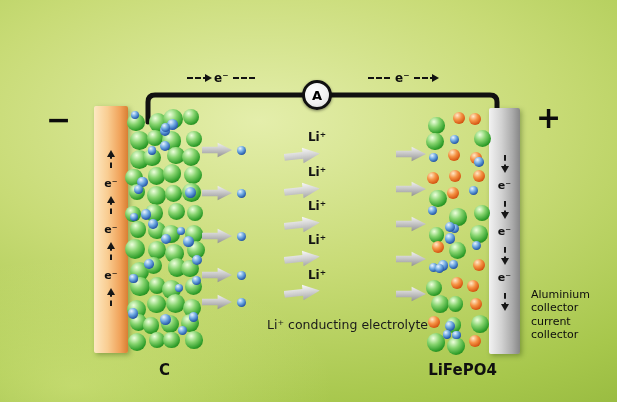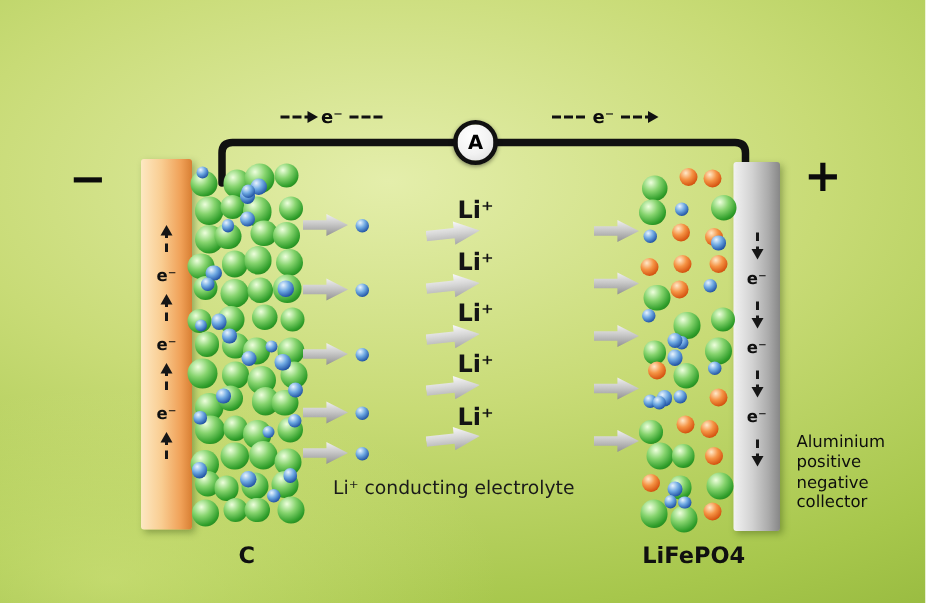--- a/index.html
+++ b/index.html
@@ -40,23 +40,23 @@
   .sphere-green{background:radial-gradient(circle at 35% 28%,#eeffdd 0%,#86d46e 35%,#2f9e2a 70%,#145f10 100%);}
   .sphere-blue{background:radial-gradient(circle at 35% 28%,#e9f4ff 0%,#6ea9e2 38%,#2356a6 75%,#113768 100%);}
   .sphere-orange{background:radial-gradient(circle at 35% 28%,#ffe9c9 0%,#f59344 38%,#d4520f 75%,#832c06 100%);}
   .flow-arrow{position:absolute;width:30px;height:16px;
     background:linear-gradient(180deg,#f4f4f4 0%,#c9c9c9 45%,#8d8d8d 100%);
     clip-path:polygon(0 30%,52% 30%,52% 4%,100% 50%,52% 96%,52% 70%,0 70%);
     filter:drop-shadow(1px 1px 1px rgba(0,0,0,.35));}
   .li-arrow{width:36px;height:17px;transform:rotate(-6deg);
     background:linear-gradient(180deg,#fbfbfb 0%,#d8d8d8 45%,#a3a3a3 100%);}
   .li-label{position:absolute;width:34px;text-align:center;
-    font-weight:bold;font-size:16px;color:#141414;}
+    font-weight:bold;font-size:12px;color:#141414;}
   .caption{position:absolute;font-size:11px;line-height:1.22;color:#0d0d0d;}
-  .electrolyte-caption{position:absolute;left:222px;top:317px;width:206px;text-align:left;
+  .electrolyte-caption{position:absolute;left:222px;top:317px;width:206px;text-align:right;
     font-size:12.5px;color:#1a1a1a;}
   .electrode-label{position:absolute;font-weight:bold;font-size:15px;color:#101010;text-align:center;}
 </style>
 </head>
 <body>
 
 <div class="stage">
 
 
   <svg class="wire-svg" width="617" height="402" viewBox="0 0 617 402">
@@ -254,20 +254,20 @@
   <span class="flow-arrow li-arrow" style="left:284px;top:216px"></span>
   <span class="flow-arrow li-arrow" style="left:284px;top:250px"></span>
   <span class="flow-arrow li-arrow" style="left:284px;top:284px"></span>
 
   <span class="flow-arrow" style="left:396px;top:146px"></span>
   <span class="flow-arrow" style="left:396px;top:181px"></span>
   <span class="flow-arrow" style="left:396px;top:216px"></span>
   <span class="flow-arrow" style="left:396px;top:251px"></span>
   <span class="flow-arrow" style="left:396px;top:286px"></span>
 
-  <div class="caption" style="left:531px;top:288px;width:74px">Aluminium positive negative collector</div>
+  <div class="caption" style="left:531px;top:288px;width:74px">Aluminium collector current collector</div>
 
   <div class="electrolyte-caption">Li⁺ conducting electrolyte</div>
 
   <div class="electrode-label" style="left:127px;top:361px;width:75px">C</div>
   <div class="electrode-label" style="left:415px;top:361px;width:95px">LiFePO4</div>
 
 </div>
 
 </body></html>

